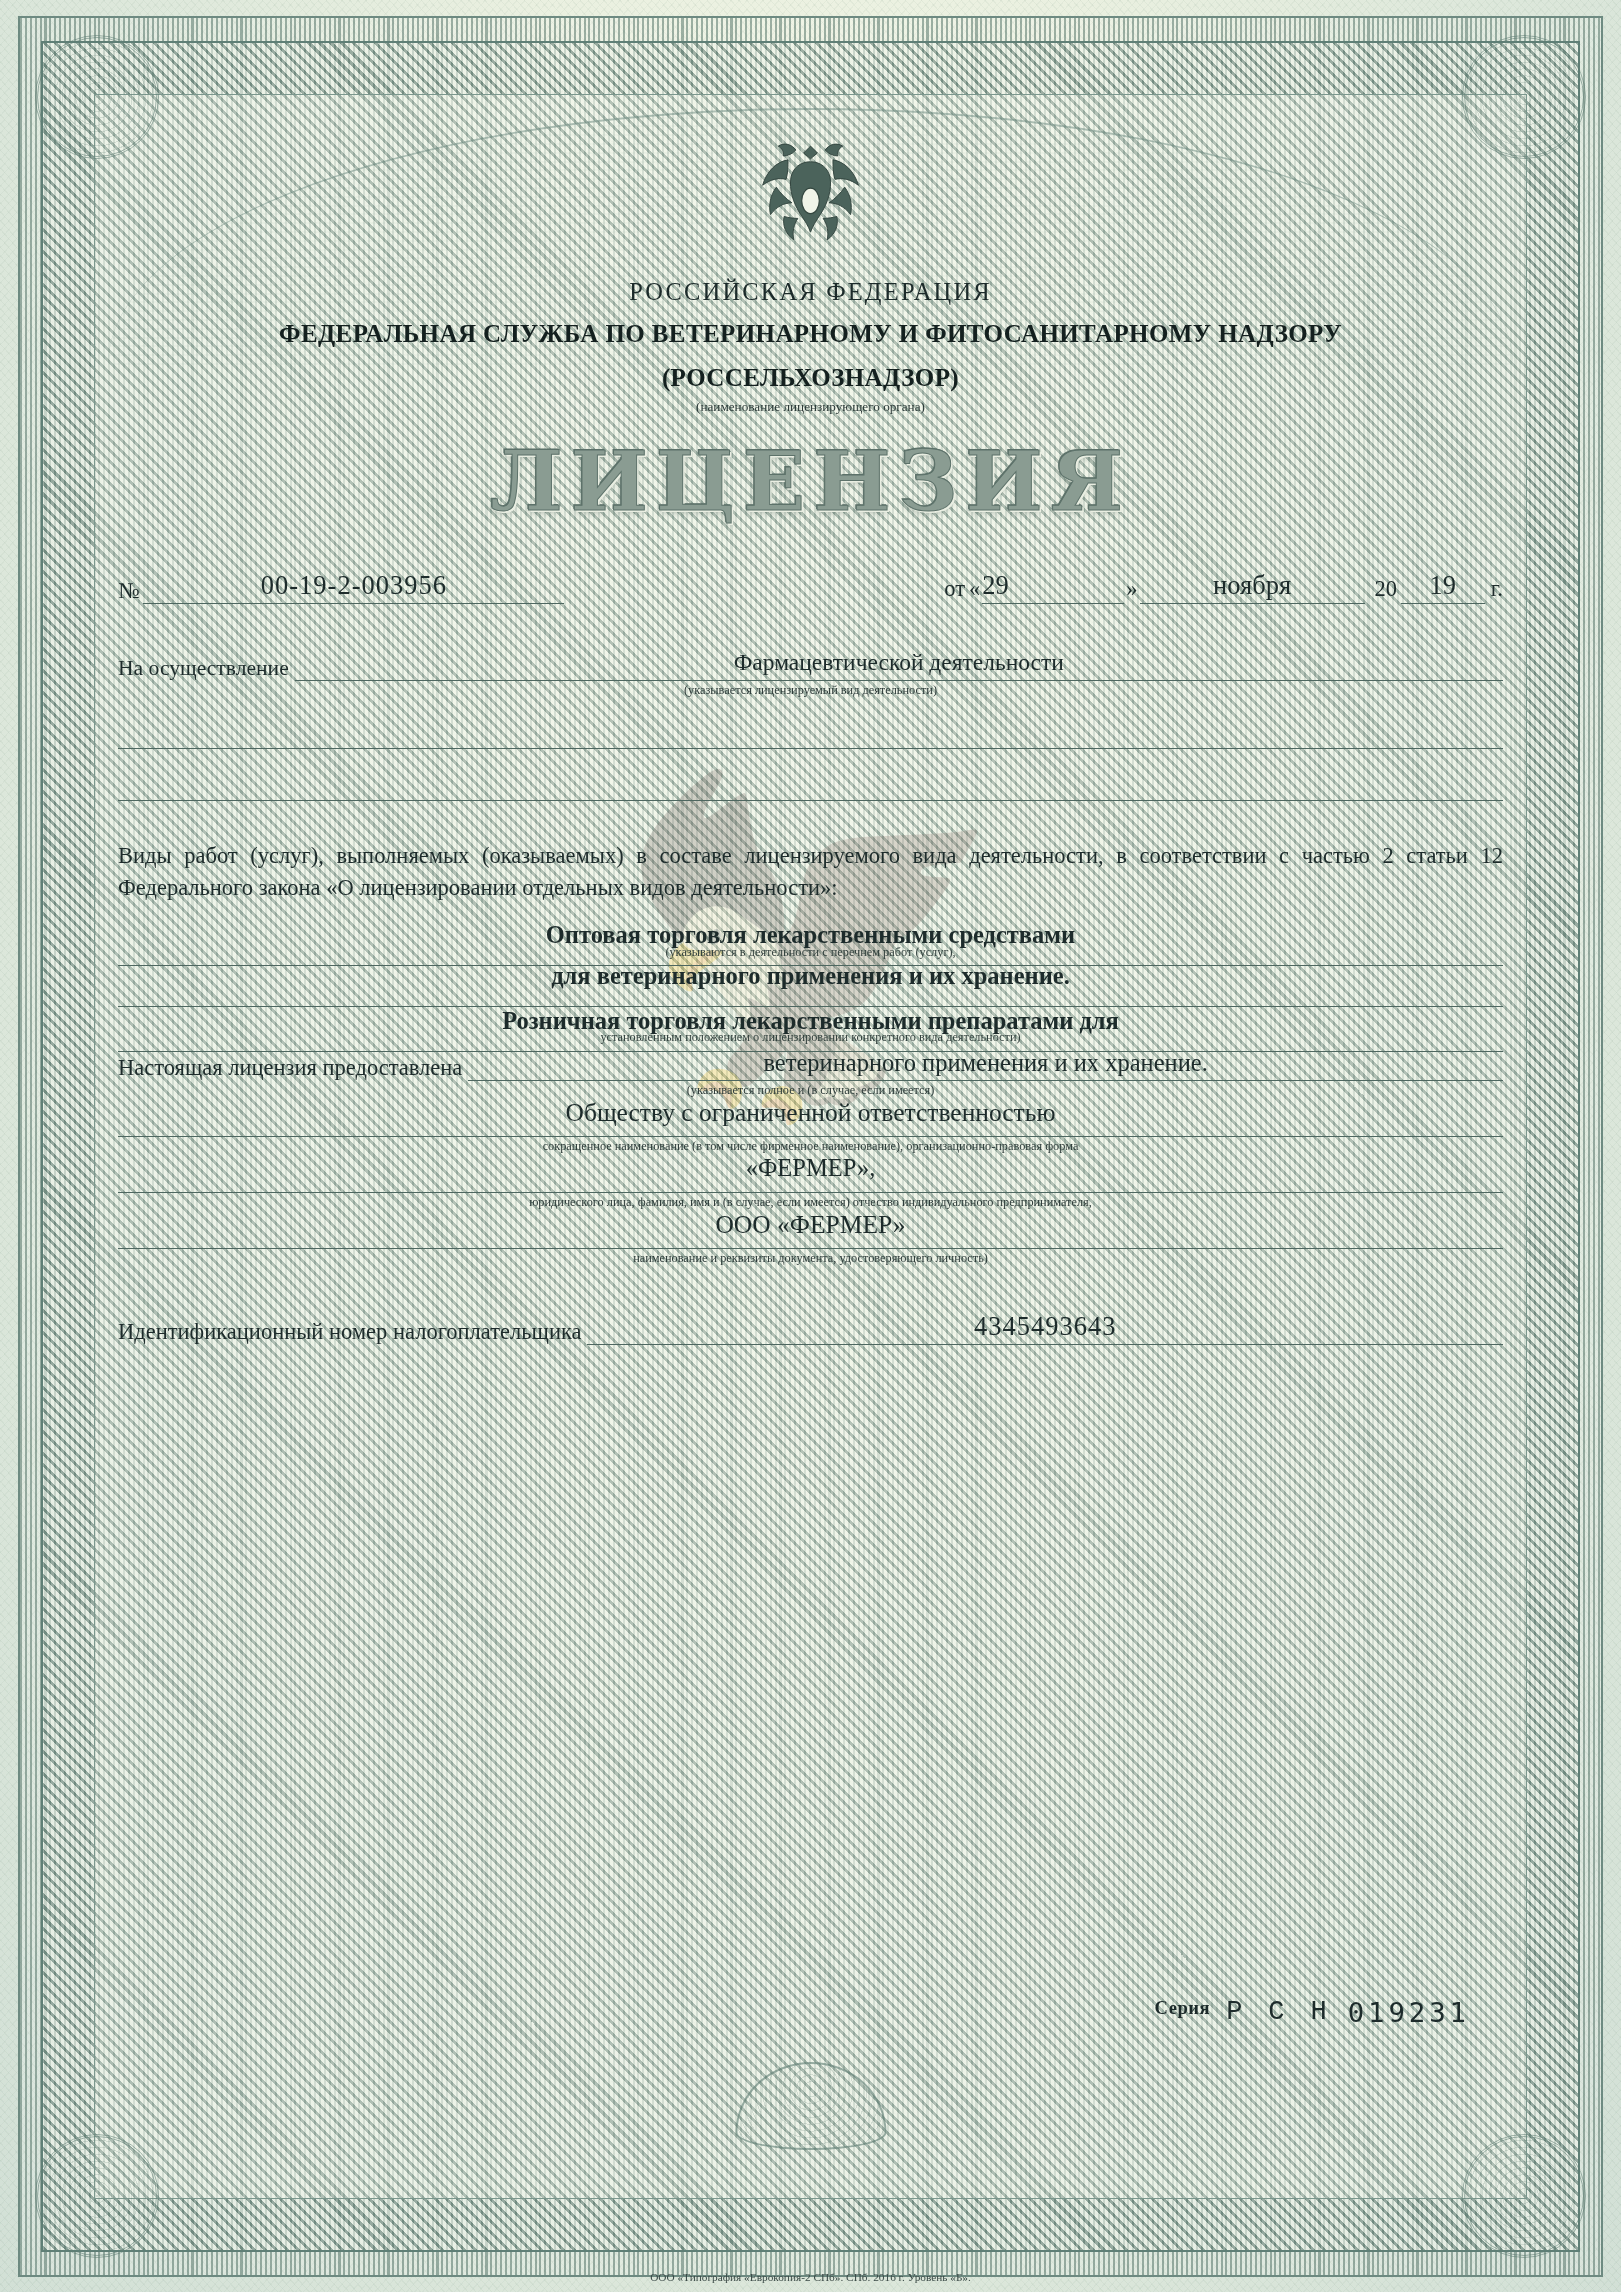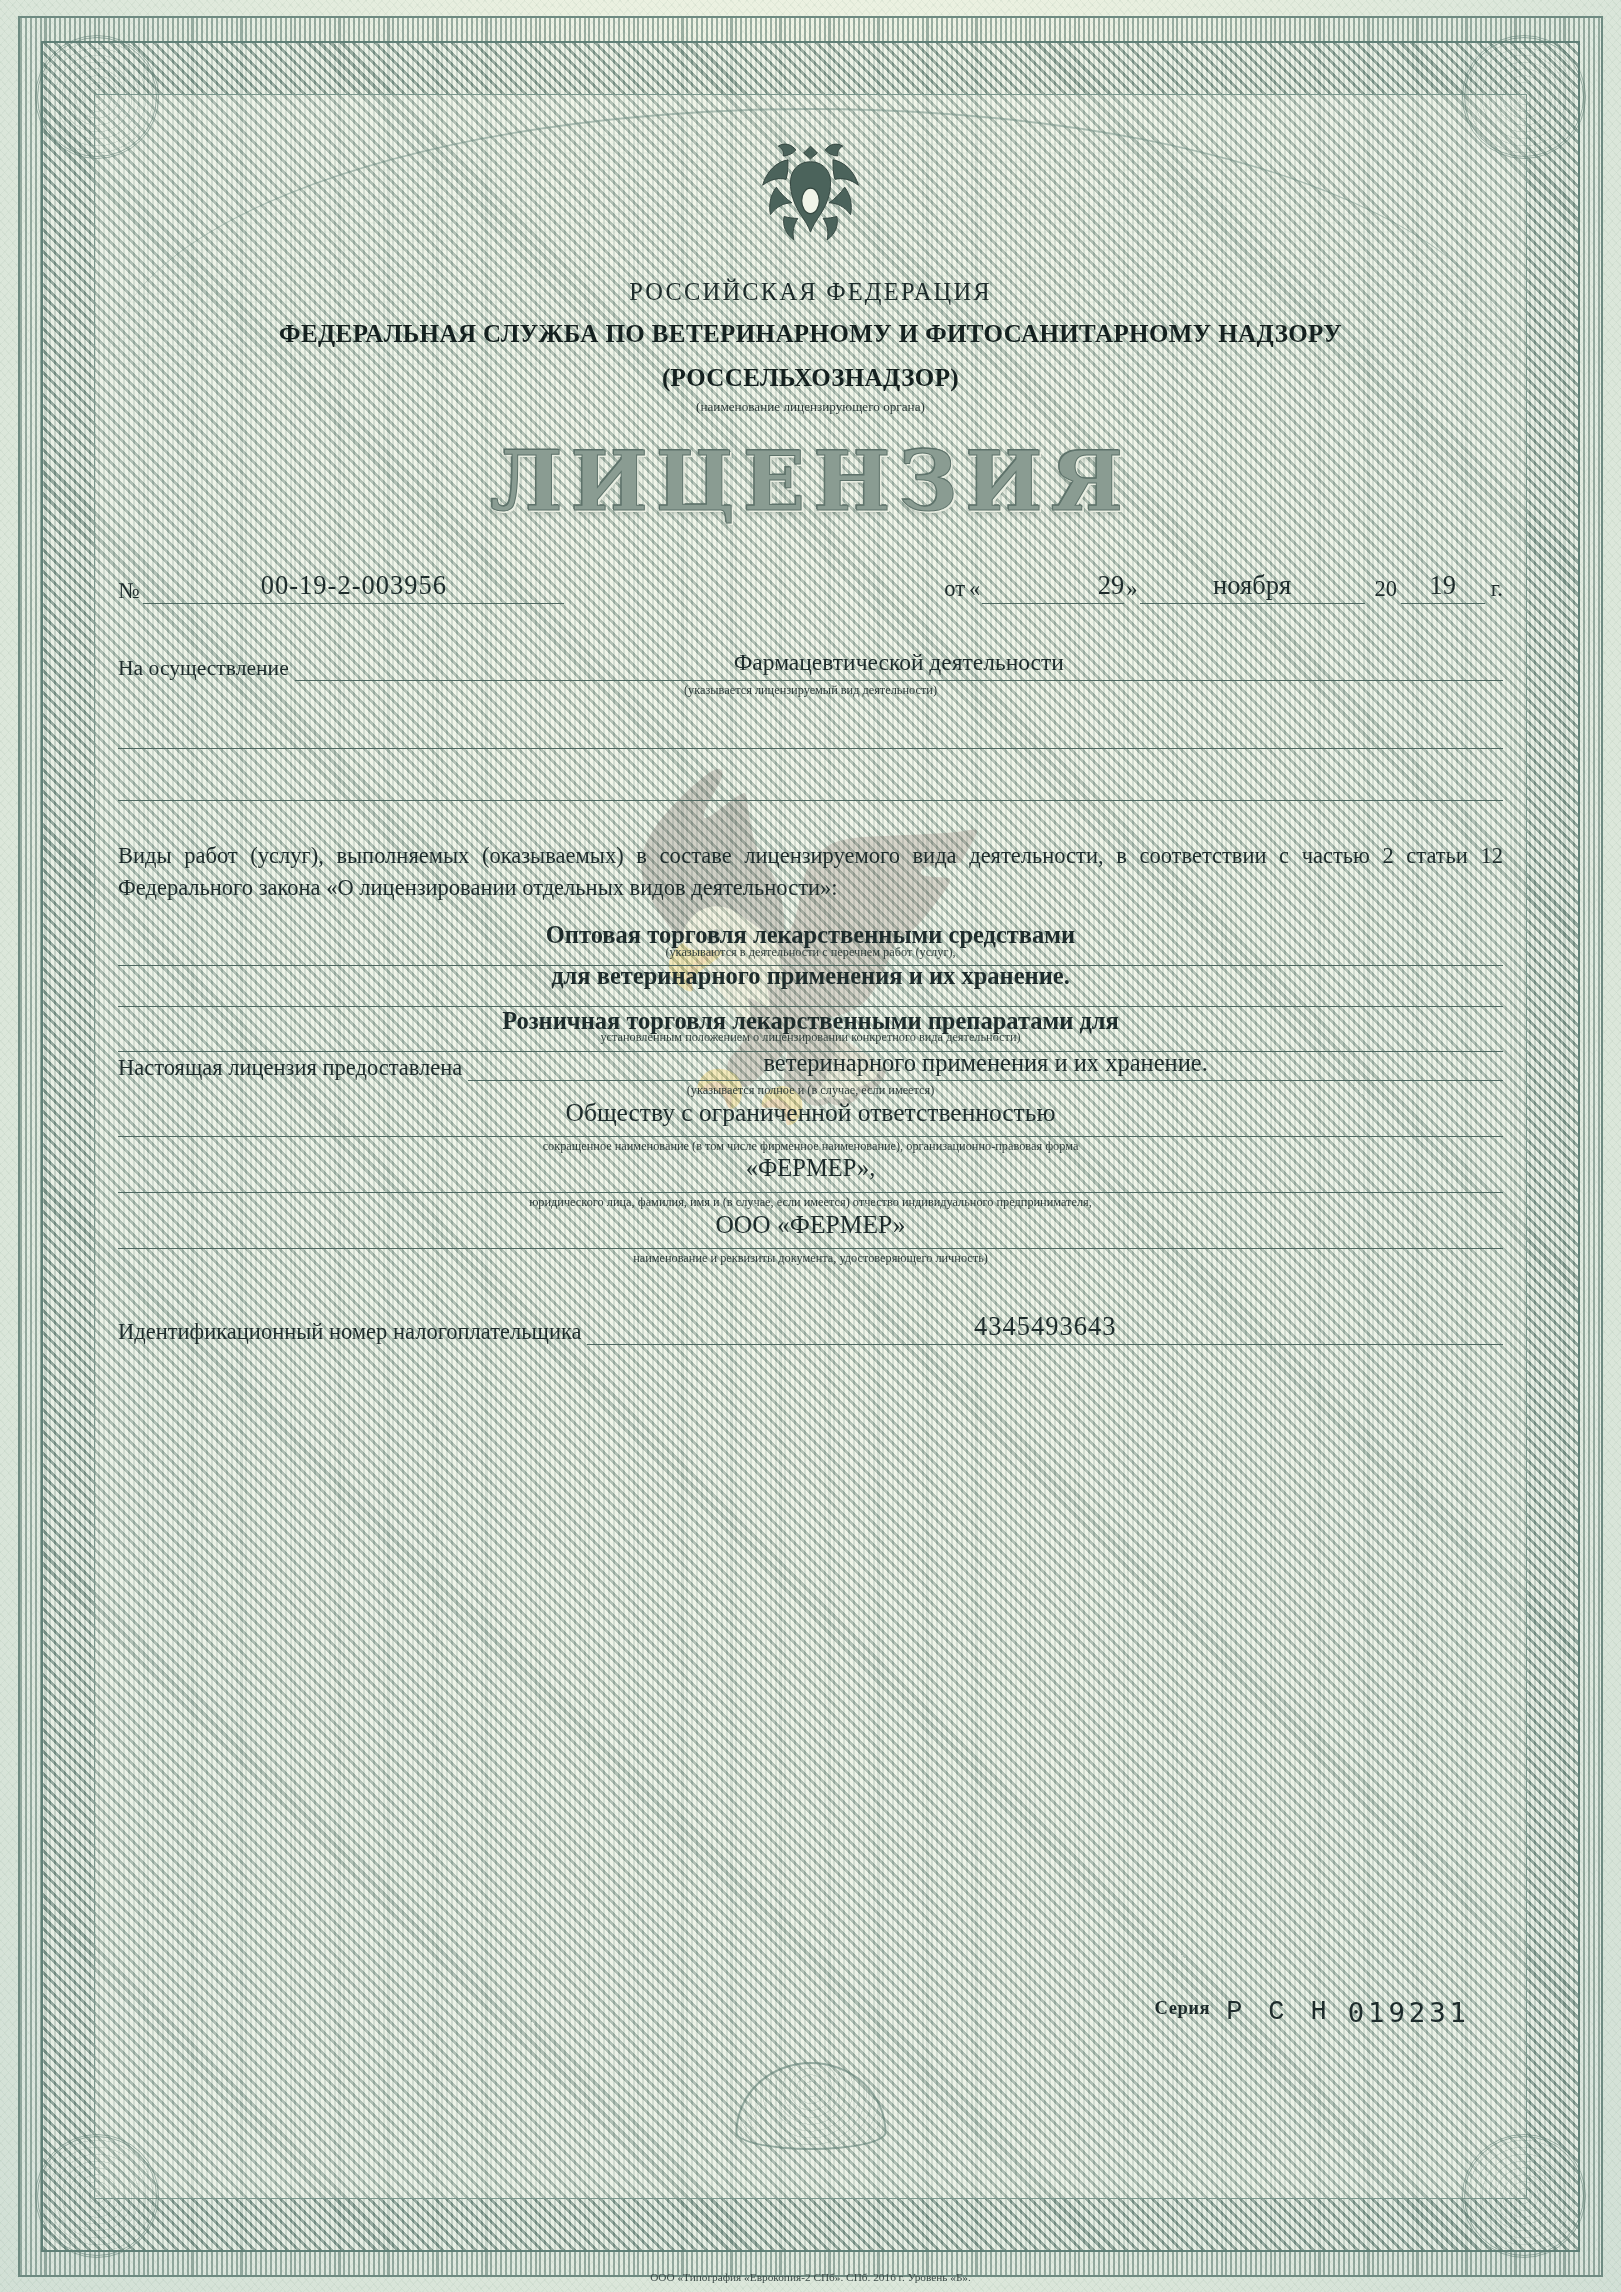--- a/index.html
+++ b/index.html
@@ -206,21 +206,21 @@
     text-align: center;
     font-size: 26.5px;
     letter-spacing: 1px;
     padding-bottom: 2px;
   }
   .numline .spacer { flex: 1 1 auto; }
   .numline .ot { padding: 0 2px 2px 0; }
   .numline .daybox {
     width: 142px;
     border-bottom: 1px solid #4e6760;
-    text-align: right;
+    text-align: left;
     font-size: 26.5px;
     padding-bottom: 2px;
   }
   .numline .monthbox {
     width: 225px;
     border-bottom: 1px solid #4e6760;
     text-align: center;
     font-size: 26.5px;
     padding-bottom: 2px;
   }

